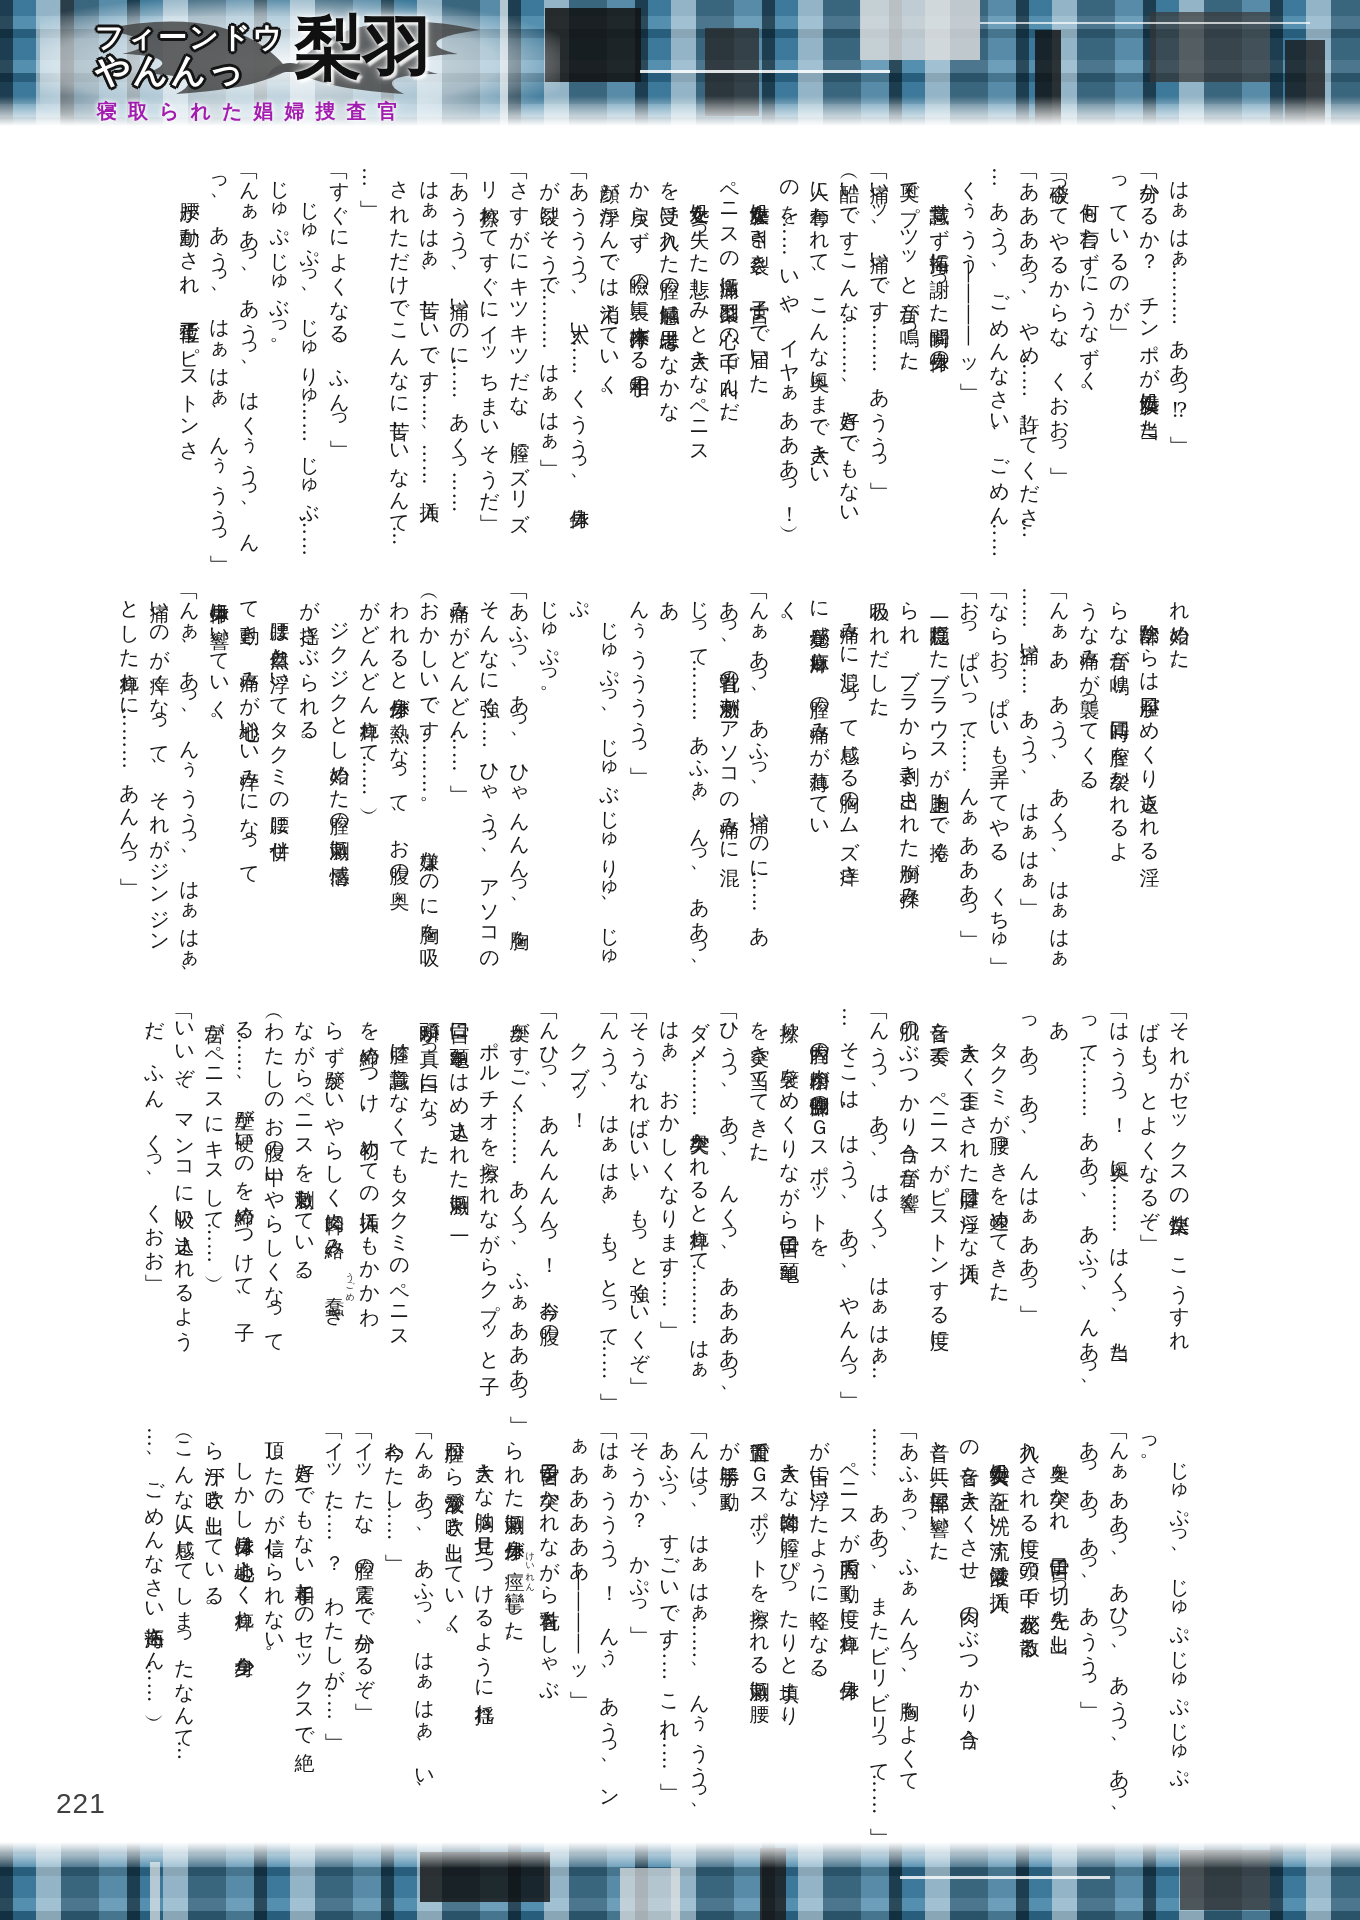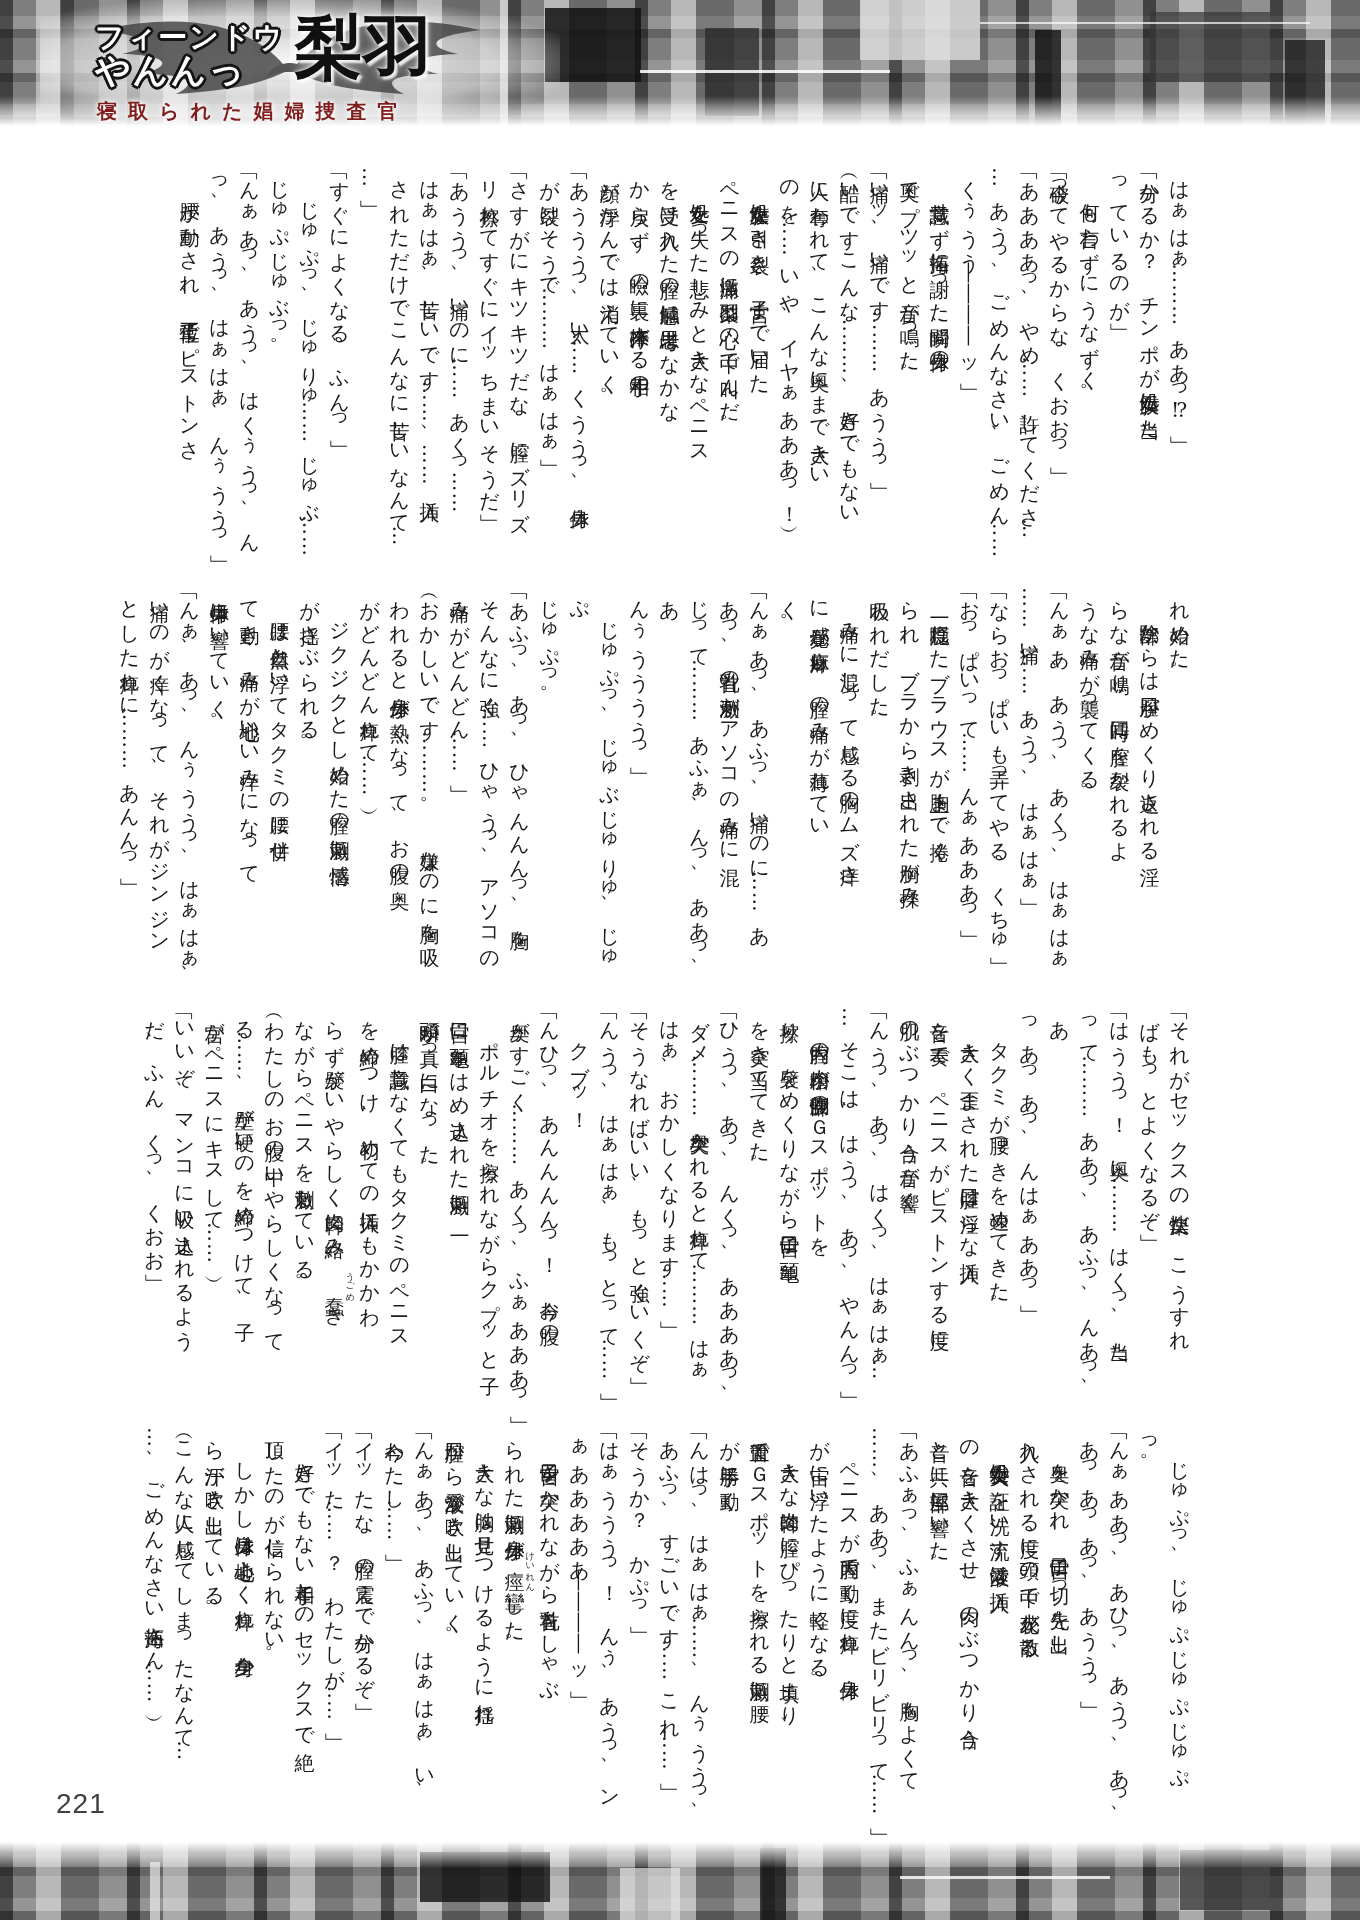--- a/index.html
+++ b/index.html
@@ -1,21 +1,21 @@
 <!DOCTYPE html>
 <html lang="ja"><head>
 <meta charset="utf-8">
 <style>
   *{margin:0;padding:0;box-sizing:border-box}
   html,body{width:1360px;height:1920px;background:#fff;}
   .page{position:relative;width:1360px;height:1920px;overflow:hidden;background:#fff;
         font-family:"DejaVu Serif","Liberation Serif",serif;color:#151515;}
 
   
-  .banner{position:absolute;left:0;width:100%;overflow:hidden;background:#737373;}
+  .banner{position:absolute;left:0;width:100%;overflow:hidden;background:#0369a1;}
   .banner--top{top:0;height:126px;}
   .banner--bottom{bottom:0;height:78px;}
   .collage{position:absolute;inset:0;
     background:
       repeating-linear-gradient(90deg, rgba(22,22,22,.55) 0 13px, rgba(165,165,165,.18) 13px 36px,
         rgba(238,238,238,.55) 36px 61px, rgba(88,88,88,.40) 61px 99px, rgba(205,205,205,.30) 99px 127px),
       repeating-linear-gradient(0deg, rgba(30,30,30,.35) 0 9px, rgba(215,215,215,.30) 9px 22px,
         rgba(125,125,125,.28) 22px 44px);}
   .blocks i{position:absolute;display:block}
   .banner--top .k1{left:545px;top:8px;width:96px;height:74px;background:rgba(18,18,18,.85)}
@@ -46,21 +46,21 @@
   .logo{position:absolute;left:95px;top:14px;display:flex;align-items:flex-start;}
   .logo-kana{display:flex;flex-direction:column;margin-top:8px;
     font-family:"Liberation Sans","DejaVu Sans",sans-serif;font-weight:bold;color:#fff;line-height:1.05;
     text-shadow:-2px -2px 0 #141414,2px -2px 0 #141414,-2px 2px 0 #141414,2px 2px 0 #141414,0 3px 0 #141414,3px 0 0 #141414,-3px 0 0 #141414,0 -3px 0 #141414;}
   .logo-kana .l1{font-size:29px;letter-spacing:2px;}
   .logo-kana .l2{font-size:35px;letter-spacing:2px;}
   .logo-name{font-size:69px;line-height:.95;font-weight:bold;color:#101010;margin-left:10px;
     text-shadow:0 0 3px #fff,0 0 8px rgba(255,255,255,.9),3px 3px 2px rgba(255,255,255,.8);}
   .subtitle{position:absolute;left:97px;top:98px;z-index:5;
     font-family:"Liberation Sans","DejaVu Sans",sans-serif;font-weight:bold;
-    font-size:20px;letter-spacing:11px;color:#7f1d1d;
+    font-size:20px;letter-spacing:11px;color:#a21caf;
     text-shadow:0 0 4px #fff,0 0 6px #fff;}
 
   
   .bands{position:absolute;top:167px;right:165px;width:1020px;
     display:flex;flex-direction:column;align-items:flex-end;}
   .band{writing-mode:vertical-rl;text-orientation:mixed;height:398px;margin-bottom:22px;
     font-size:20px;letter-spacing:1px;color:#1b1b1b;}
   .band p{margin:0;line-height:30px;}
   .band rt{font-size:9px;letter-spacing:0;font-family:"Liberation Sans",sans-serif;}
 

